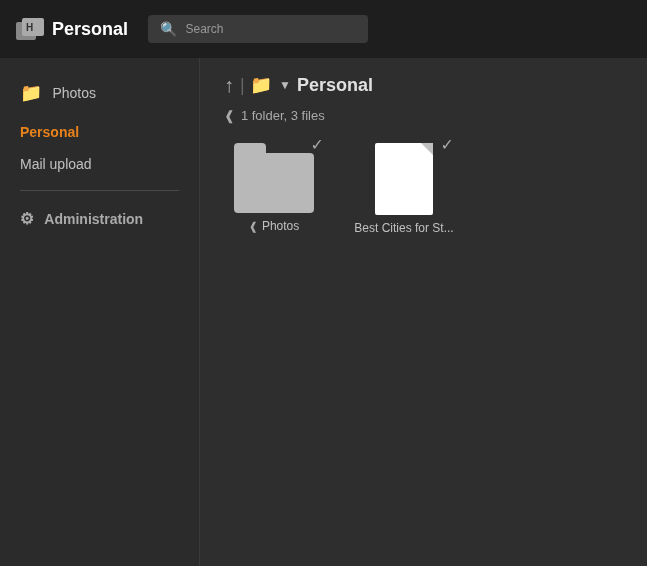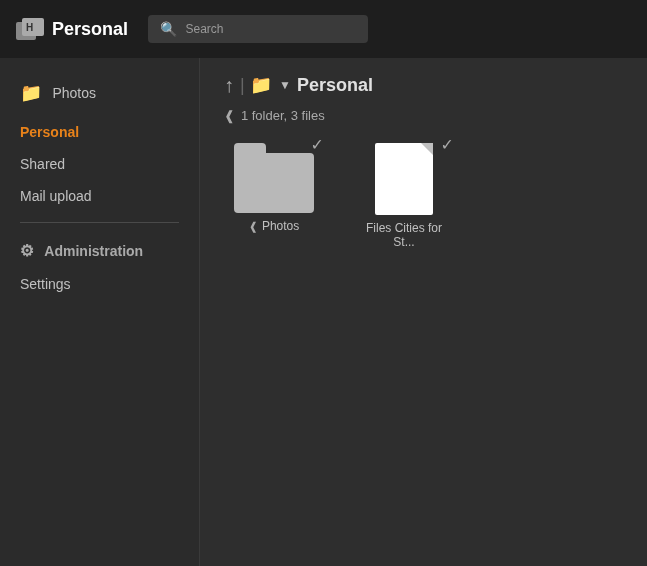--- a/index.html
+++ b/index.html
@@ -257,34 +257,28 @@
 
   <div class="sidebar">
     <div class="sidebar-files">
       <span style="font-size:18px;">📁</span>
       <span>Photos</span>
     </div>
     <div class="sidebar-item active">
       <span>Personal</span>
     </div>
     <div class="sidebar-item">
-      <span>Shared</span>
-    </div>
-    <div class="sidebar-item">
       <span>Mail upload</span>
     </div>
 
     <hr class="sidebar-divider">
 
     <div class="sidebar-section">
       <span class="gear-icon">⚙</span>
       <span>Administration</span>
-    </div>
-    <div class="sidebar-item">
-      <span>Settings</span>
     </div>
   </div>
 
   <div class="content">
 
     <div class="breadcrumb">
       <span class="breadcrumb-up" title="Up">↑</span>
       <span class="breadcrumb-sep">|</span>
       <span class="breadcrumb-folder-icon">📁</span>
       <span class="breadcrumb-arrow">▼</span>
@@ -309,20 +303,20 @@
           <span>Photos</span>
         </div>
       </div>
 
       <div class="file-item">
         <span class="check-mark">✓</span>
         <div class="file-doc">
           <div class="file-dog-ear"></div>
         </div>
         <div class="file-label">
-          <span>Files Cities for St...</span>
+          <span>Best Cities for St...</span>
         </div>
       </div>
 
     </div>
   </div>
 
 </div>
 
 </body></html>

